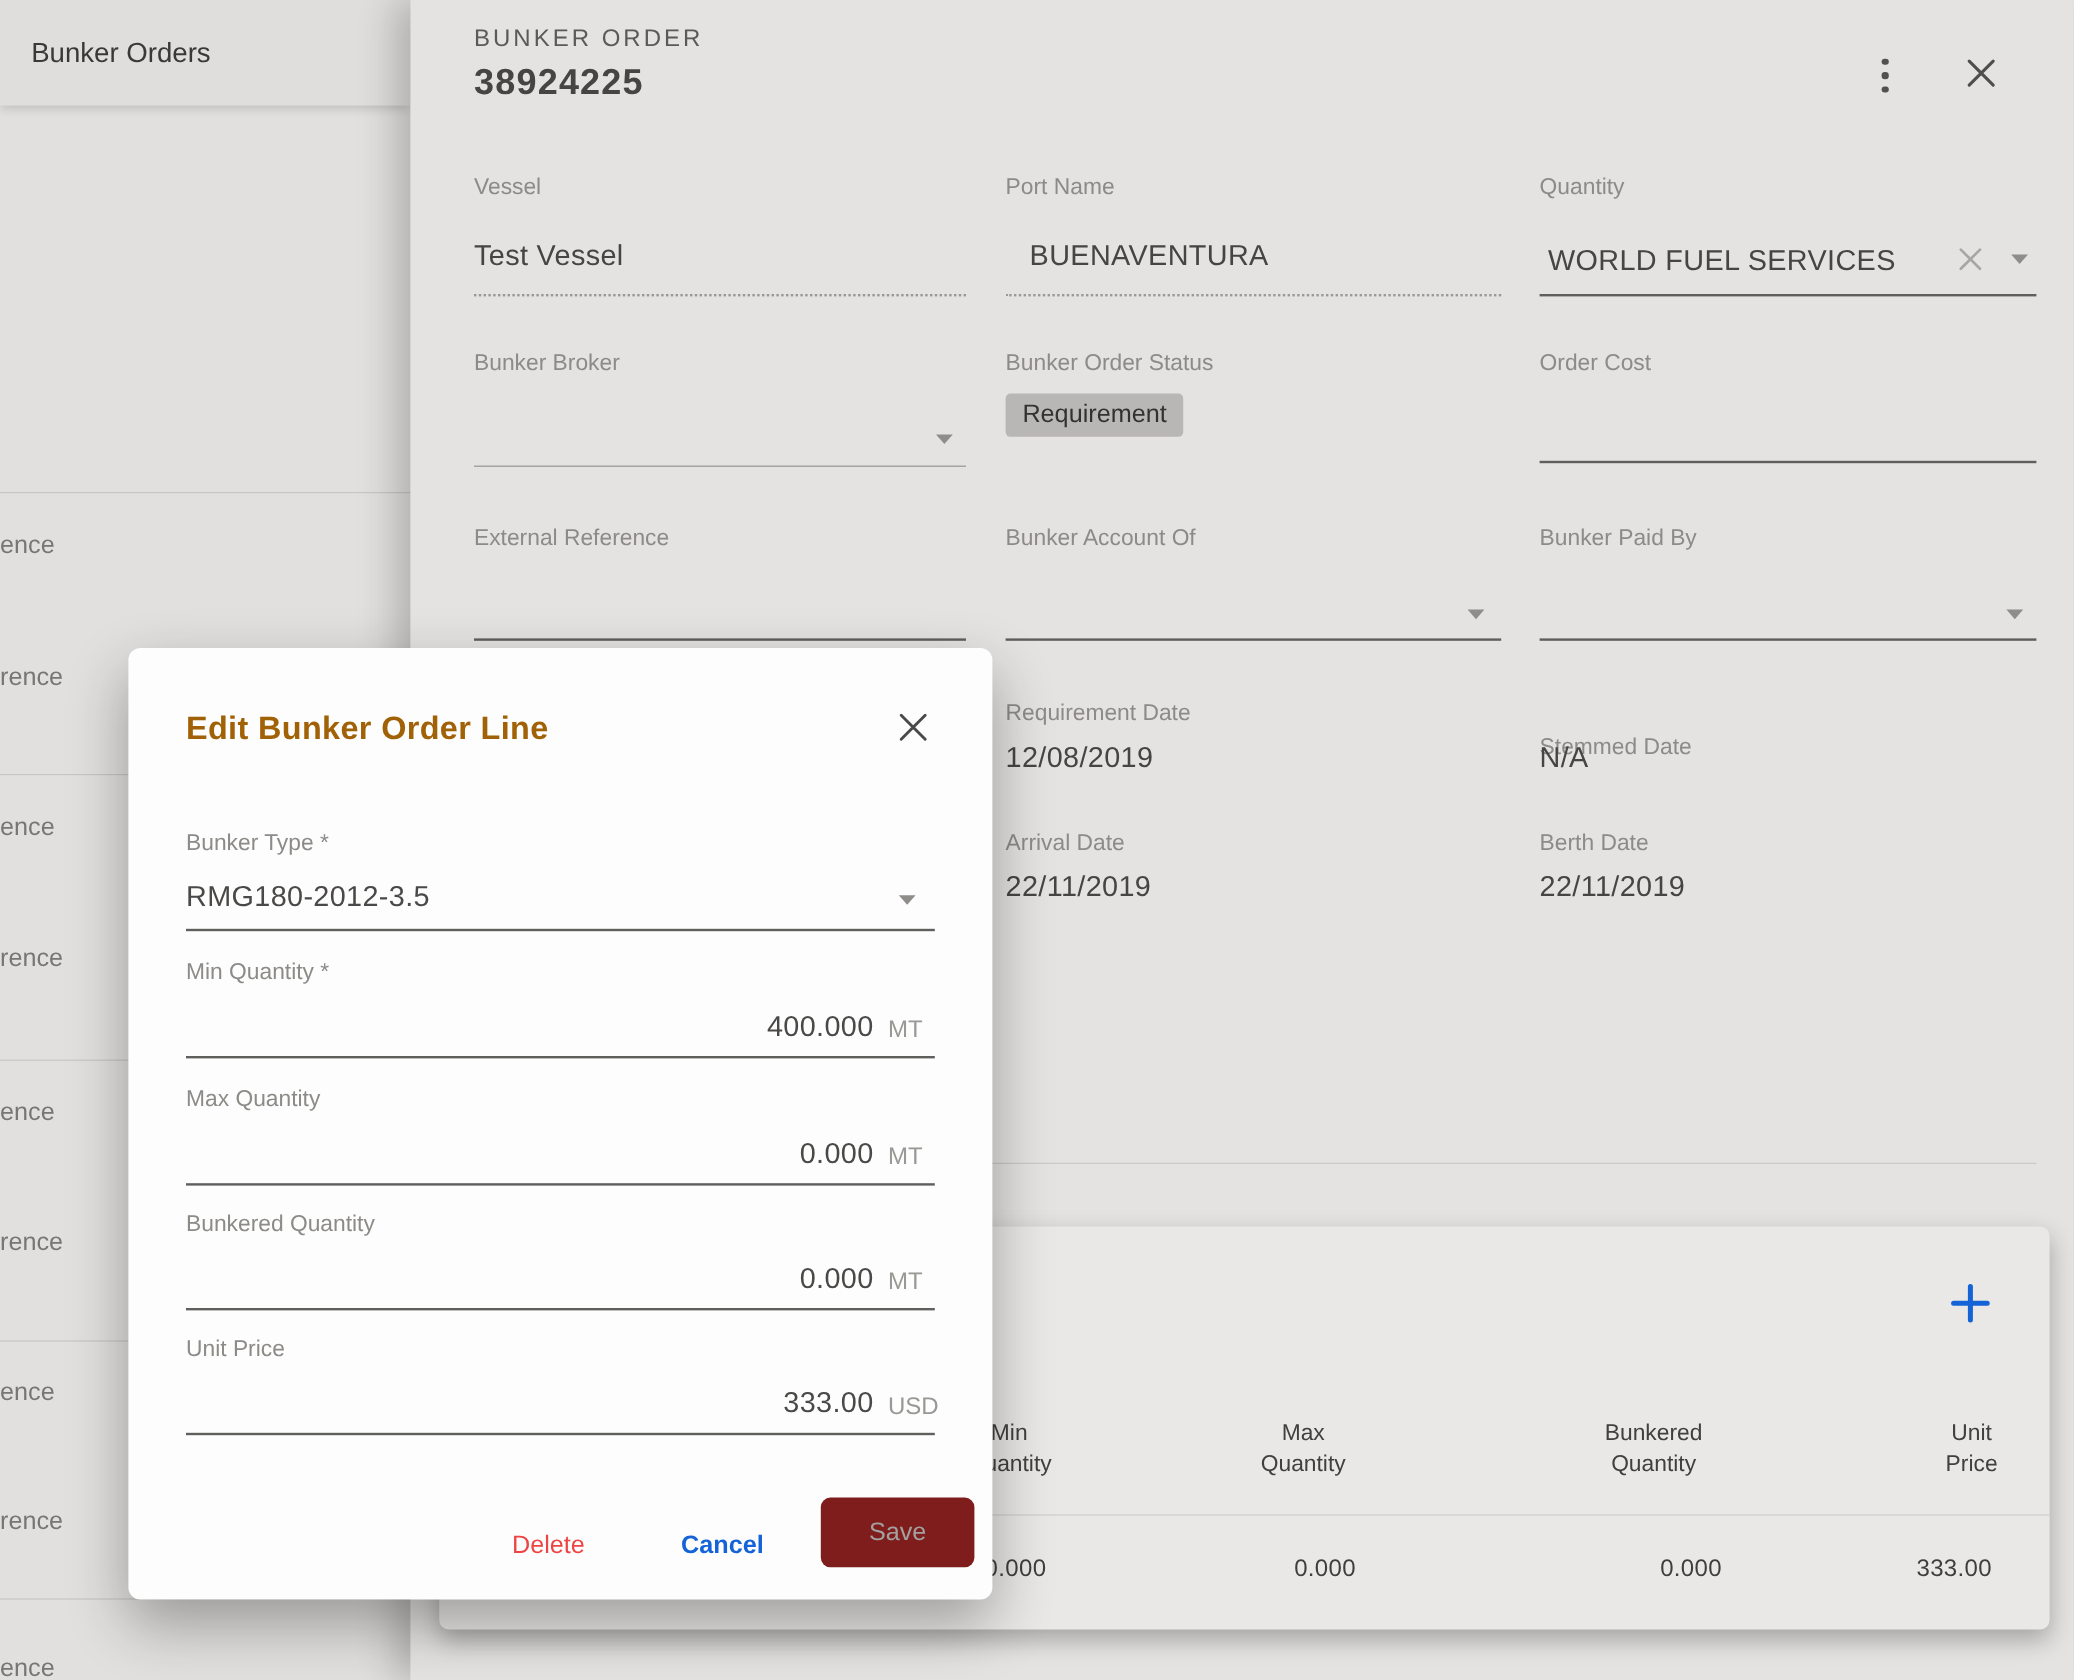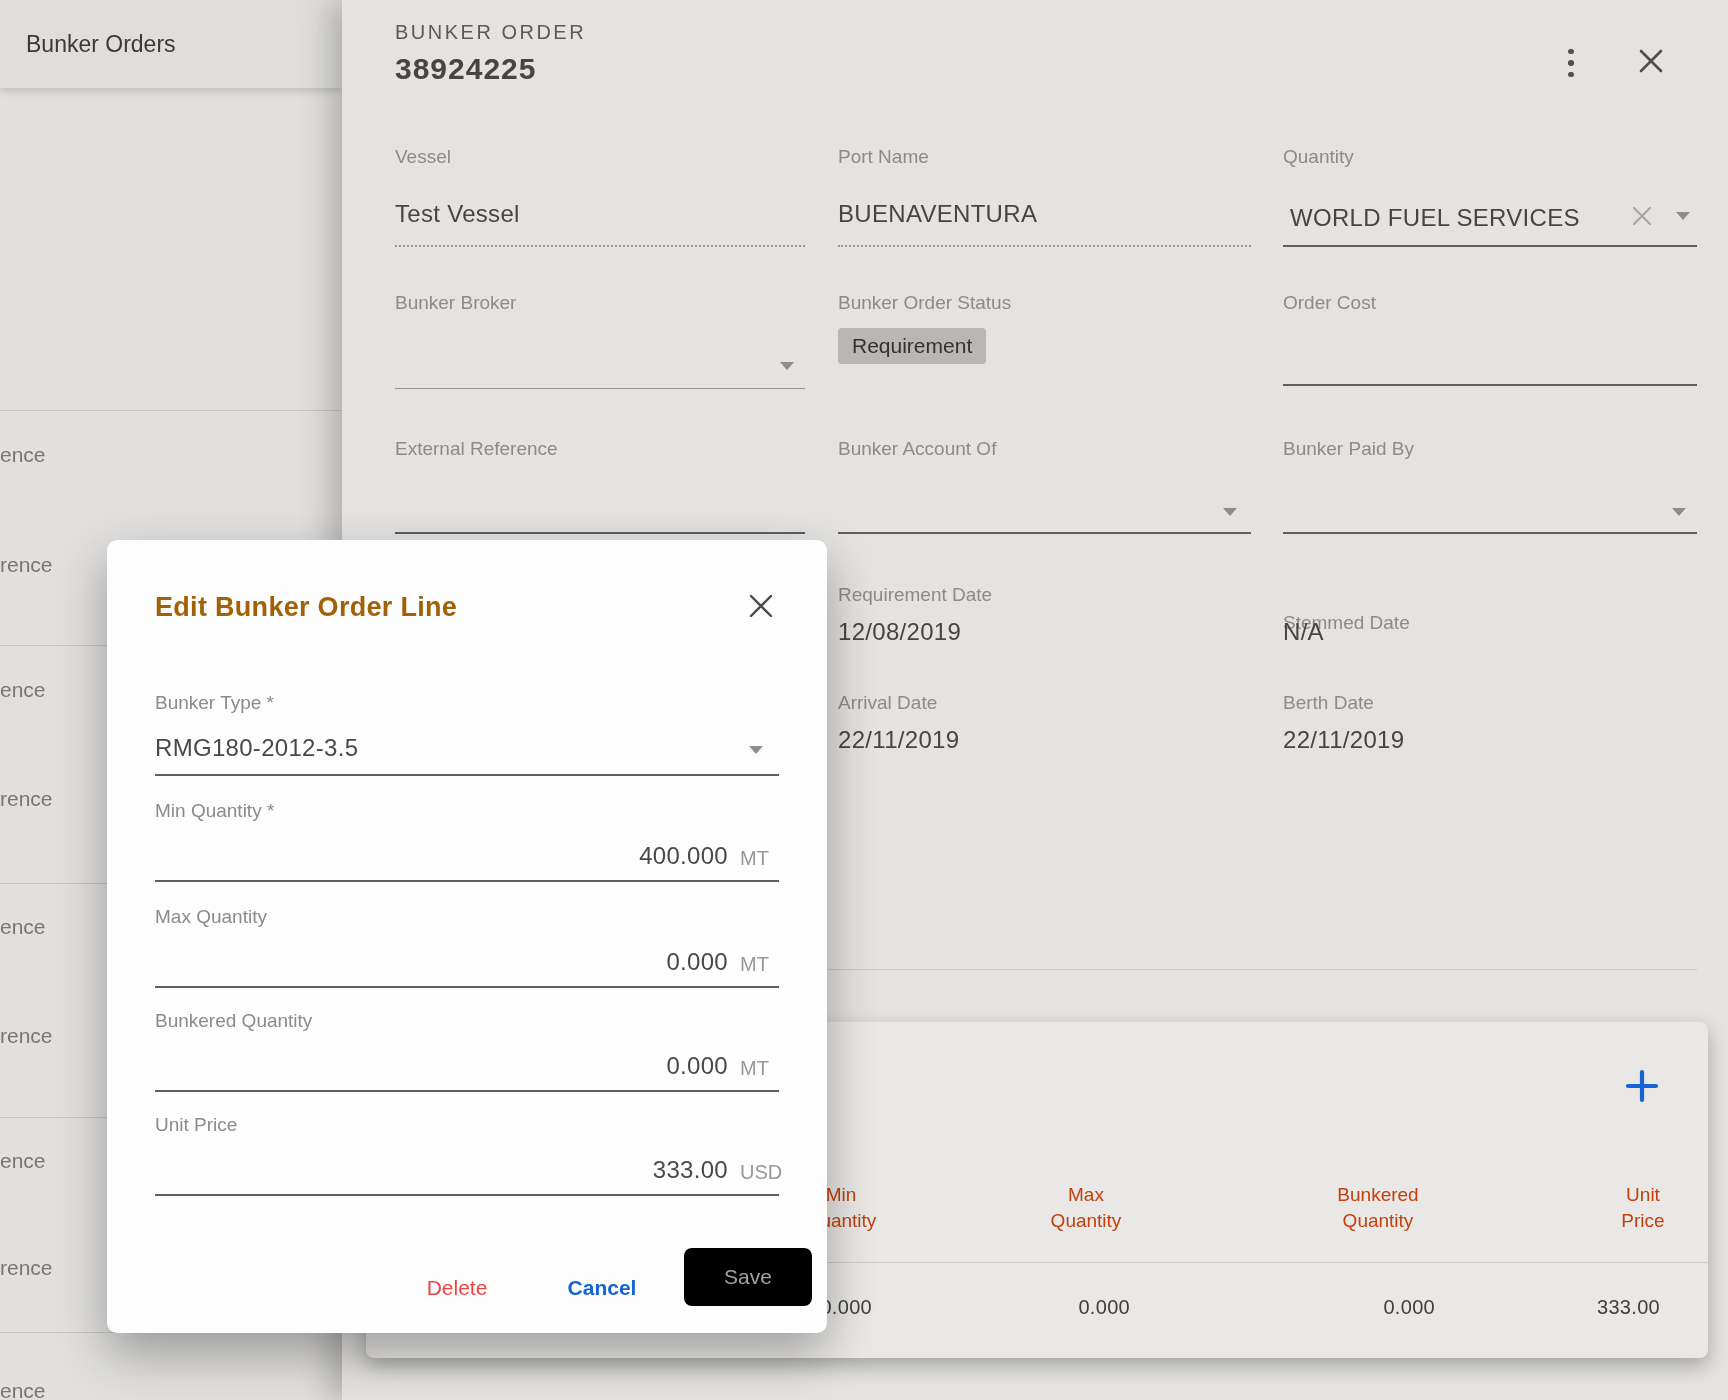--- a/index.html
+++ b/index.html
@@ -45,37 +45,37 @@
     border-top:8px solid #8f8d8a;cursor:pointer;}
 
   .badge{background:var(--badge-bg);color:#333231;font-size:21px;border-radius:4px;
     height:36px;line-height:36px;padding:0 14px;display:inline-block;}
 
   .sheet-divider{left:53px;top:969px;width:1302px;height:1px;background:#cbc9c7;}
 
   
   .lines-panel{left:24px;top:1022px;width:1342px;height:336px;background:#e9e8e6;
     border-radius:8px;box-shadow:0 8px 20px rgba(0,0,0,.28);}
-  .col-head{top:160px;width:160px;text-align:center;font-size:19px;line-height:26px;color:#c2410c;}
+  .col-head{top:160px;width:160px;text-align:center;font-size:19px;line-height:26px;color:#404040;}
   .lines-divider{left:0;top:240px;width:1342px;height:1px;background:#cfcdcb;}
   .cell-val{top:274px;width:160px;text-align:right;font-size:20px;color:#3f3e3d;letter-spacing:.3px;}
   .plus-btn{left:1258px;top:46px;width:36px;height:36px;cursor:pointer;}
 
   
   .modal{left:107px;top:540px;width:720px;height:793px;background:#fdfdfd;border-radius:10px;
     box-shadow:0 20px 50px rgba(0,0,0,.32);z-index:10;}
   .modal-title{left:48px;top:52px;font-size:27px;font-weight:700;color:#a16207;letter-spacing:.3px;}
   .m-label{left:48px;font-size:19px;color:#8d8b88;}
   .m-value{font-size:24px;color:#4a4947;letter-spacing:.3px;}
   .m-line{left:48px;width:624px;border-top:2px solid #605f5d;height:0;}
   .m-unit{left:633px;font-size:20px;color:#9a9895;}
   .btn{font-size:21px;text-align:center;cursor:pointer;}
   .btn-delete{color:#ef4444;}
   .btn-cancel{color:var(--accent-blue);font-weight:700;}
-  .btn-save{background:#000000;border-radius:8px;color:#a3a19f;line-height:58px;}
+  .btn-save{background:#7f1d1d;border-radius:8px;color:#a3a19f;line-height:58px;}
 </style>
 </head>
 <body>
 
 <div class="abs left-panel">
   <div class="abs left-divider" style="top:410px"></div>
   <div class="abs left-divider" style="top:645px"></div>
   <div class="abs left-divider" style="top:883px"></div>
   <div class="abs left-divider" style="top:1117px"></div>
   <div class="abs left-divider" style="top:1332px"></div>
@@ -108,21 +108,21 @@
     <svg width="34" height="34" viewBox="0 0 34 34">
         <path d="M7 7 L27 27 M27 7 L7 27" stroke="#4f4e4c" stroke-width="2.6" stroke-linecap="round"></path>
       </svg>
   </div>
 
   <div class="abs flabel" style="left:53px;top:146px">Vessel</div>
   <div class="abs fvalue" style="left:53px;top:200px">Test Vessel</div>
   <div class="abs line-dotted" style="left:53px;top:245px;width:410px"></div>
 
   <div class="abs flabel" style="left:496px;top:146px">Port Name</div>
-  <div class="abs fvalue" style="left:496px;top:200px">BUENAVENTURA</div>
+  <div class="abs fvalue" style="left:516px;top:200px">BUENAVENTURA</div>
   <div class="abs line-dotted" style="left:496px;top:245px;width:413px"></div>
 
   <div class="abs flabel" style="left:941px;top:146px">Quantity</div>
   <div class="abs fvalue" style="left:948px;top:204px">WORLD FUEL SERVICES</div>
   <div class="abs icon-btn" style="left:1288px;top:204px">
     <svg width="24" height="24" viewBox="0 0 24 24">
         <path d="M4 4 L20 20 M20 4 L4 20" stroke="#a8a6a3" stroke-width="2.2" stroke-linecap="round"></path>
       </svg>
   </div>
   <div class="abs tri" style="left:1334px;top:212px"></div>

